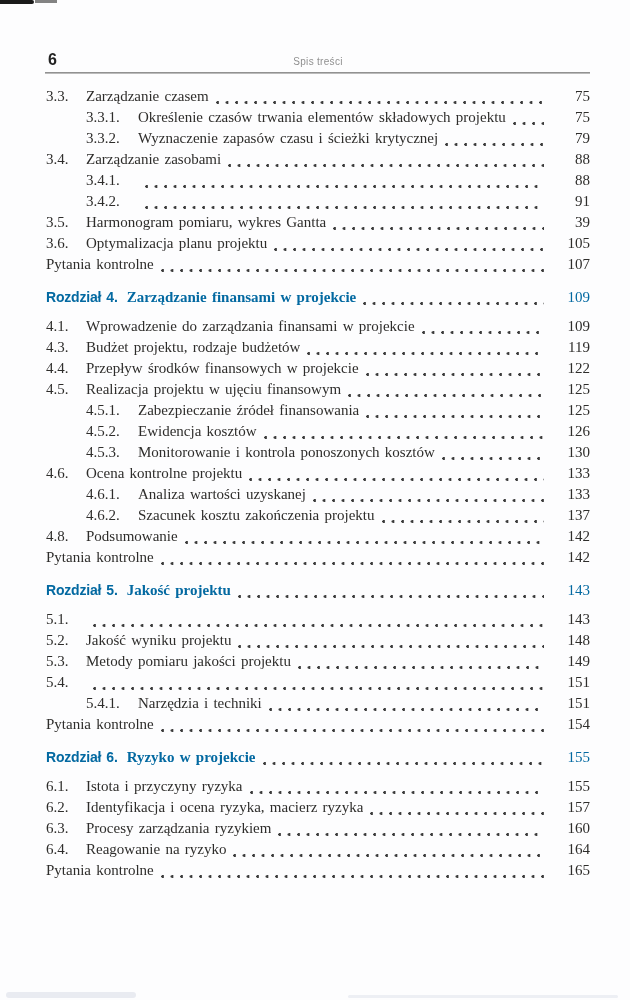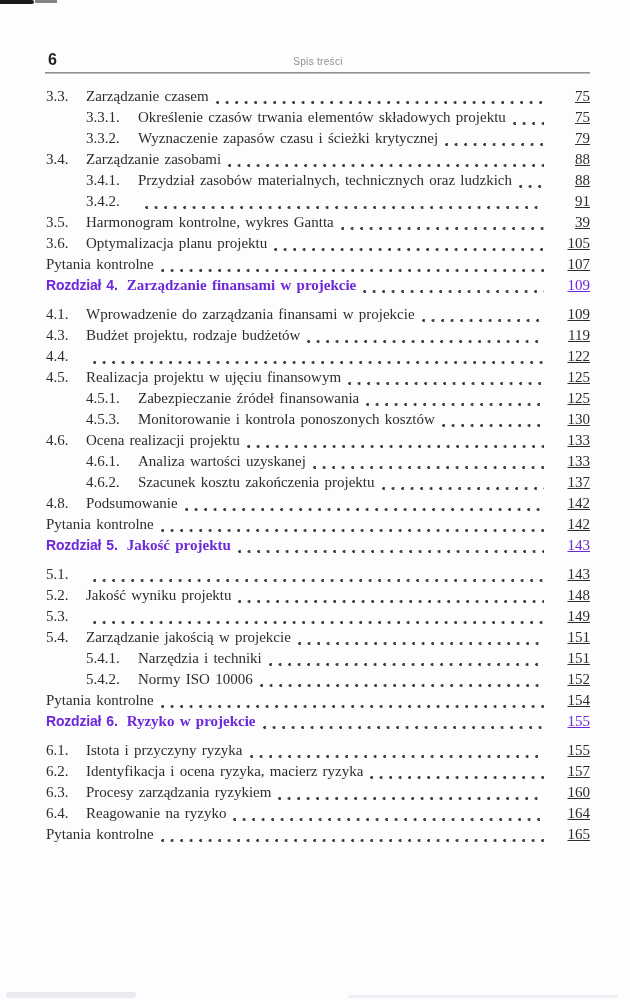--- a/index.html
+++ b/index.html
@@ -48,26 +48,26 @@
   .num   { flex: 0 0 auto; width: 40px; white-space: nowrap; }
   .title { flex: 0 1 auto; white-space: nowrap; overflow: hidden; }
   .dots {
     flex: 1 1 auto; min-width: 6px; height: 3px;
     align-self: flex-end;
     margin: 0 12px 3px 7px;
     background-image: radial-gradient(circle at 1.6px 1.5px, #3b3b3b 1.25px, rgba(0,0,0,0) 1.6px);
     background-size: 9.5px 3px;
     background-repeat: repeat-x;
   }
-  .pg { flex: 0 0 auto; width: 34px; text-align: right; text-decoration: underline; }
+  .pg { flex: 0 0 auto; width: 34px; text-align: right; }
 
   .subsection { padding-left: 40px; }
   .subsection .num { width: 52px; }
 
-  .chapter { margin-top: 0; margin-bottom: 8px; color: #6d28d9; }
+  .chapter { margin-top: 12px; margin-bottom: 8px; color: #0369a1; }
   .chapter .num {
     width: auto; margin-right: 9px;
     font: 700 14px/21px "Liberation Sans", sans-serif;
     letter-spacing: -.2px;
   }
   .chapter .title { font-weight: 700; }
 </style>
 </head>
 <body>
 
@@ -103,32 +103,31 @@
       <span class="pg">79</span>
     </div>
       <div class="toc-row section">
       <span class="num">3.4.</span>
       <span class="title">Zarządzanie zasobami</span>
       <span class="dots"></span>
       <span class="pg">88</span>
     </div>
       <div class="toc-row subsection">
       <span class="num">3.4.1.</span>
-      <span class="title">Przydział zasobów materialnych, technicznych oraz ludzkich</span>
       <span class="dots"></span>
       <span class="pg">88</span>
     </div>
       <div class="toc-row subsection">
       <span class="num">3.4.2.</span>
       <span class="dots"></span>
       <span class="pg">91</span>
     </div>
       <div class="toc-row section">
       <span class="num">3.5.</span>
-      <span class="title">Harmonogram kontrolne, wykres Gantta</span>
+      <span class="title">Harmonogram pomiaru, wykres Gantta</span>
       <span class="dots"></span>
       <span class="pg">39</span>
     </div>
       <div class="toc-row section">
       <span class="num">3.6.</span>
       <span class="title">Optymalizacja planu projektu</span>
       <span class="dots"></span>
       <span class="pg">105</span>
     </div>
       <div class="toc-row questions">
@@ -150,44 +149,51 @@
       <span class="pg">109</span>
     </div>
       <div class="toc-row section">
       <span class="num">4.3.</span>
       <span class="title">Budżet projektu, rodzaje budżetów</span>
       <span class="dots"></span>
       <span class="pg">119</span>
     </div>
       <div class="toc-row section">
       <span class="num">4.4.</span>
+      <span class="title">Przepływ środków finansowych w projekcie</span>
       <span class="dots"></span>
       <span class="pg">122</span>
     </div>
       <div class="toc-row section">
       <span class="num">4.5.</span>
       <span class="title">Realizacja projektu w ujęciu finansowym</span>
       <span class="dots"></span>
       <span class="pg">125</span>
     </div>
       <div class="toc-row subsection">
       <span class="num">4.5.1.</span>
       <span class="title">Zabezpieczanie źródeł finansowania</span>
       <span class="dots"></span>
       <span class="pg">125</span>
     </div>
       <div class="toc-row subsection">
+      <span class="num">4.5.2.</span>
+      <span class="title">Ewidencja kosztów</span>
+      <span class="dots"></span>
+      <span class="pg">126</span>
+    </div>
+      <div class="toc-row subsection">
       <span class="num">4.5.3.</span>
       <span class="title">Monitorowanie i kontrola ponoszonych kosztów</span>
       <span class="dots"></span>
       <span class="pg">130</span>
     </div>
       <div class="toc-row section">
       <span class="num">4.6.</span>
-      <span class="title">Ocena realizacji projektu</span>
+      <span class="title">Ocena kontrolne projektu</span>
       <span class="dots"></span>
       <span class="pg">133</span>
     </div>
       <div class="toc-row subsection">
       <span class="num">4.6.1.</span>
       <span class="title">Analiza wartości uzyskanej</span>
       <span class="dots"></span>
       <span class="pg">133</span>
     </div>
       <div class="toc-row subsection">
@@ -220,40 +226,34 @@
       <span class="pg">143</span>
     </div>
       <div class="toc-row section">
       <span class="num">5.2.</span>
       <span class="title">Jakość wyniku projektu</span>
       <span class="dots"></span>
       <span class="pg">148</span>
     </div>
       <div class="toc-row section">
       <span class="num">5.3.</span>
+      <span class="title">Metody pomiaru jakości projektu</span>
       <span class="dots"></span>
       <span class="pg">149</span>
     </div>
       <div class="toc-row section">
       <span class="num">5.4.</span>
-      <span class="title">Zarządzanie jakością w projekcie</span>
       <span class="dots"></span>
       <span class="pg">151</span>
     </div>
       <div class="toc-row subsection">
       <span class="num">5.4.1.</span>
       <span class="title">Narzędzia i techniki</span>
       <span class="dots"></span>
       <span class="pg">151</span>
-    </div>
-      <div class="toc-row subsection">
-      <span class="num">5.4.2.</span>
-      <span class="title">Normy ISO 10006</span>
-      <span class="dots"></span>
-      <span class="pg">152</span>
     </div>
       <div class="toc-row questions">
 
       <span class="title">Pytania kontrolne</span>
       <span class="dots"></span>
       <span class="pg">154</span>
     </div>
       <div class="toc-row chapter">
       <span class="num">Rozdział 6.</span>
       <span class="title">Ryzyko w projekcie</span>

